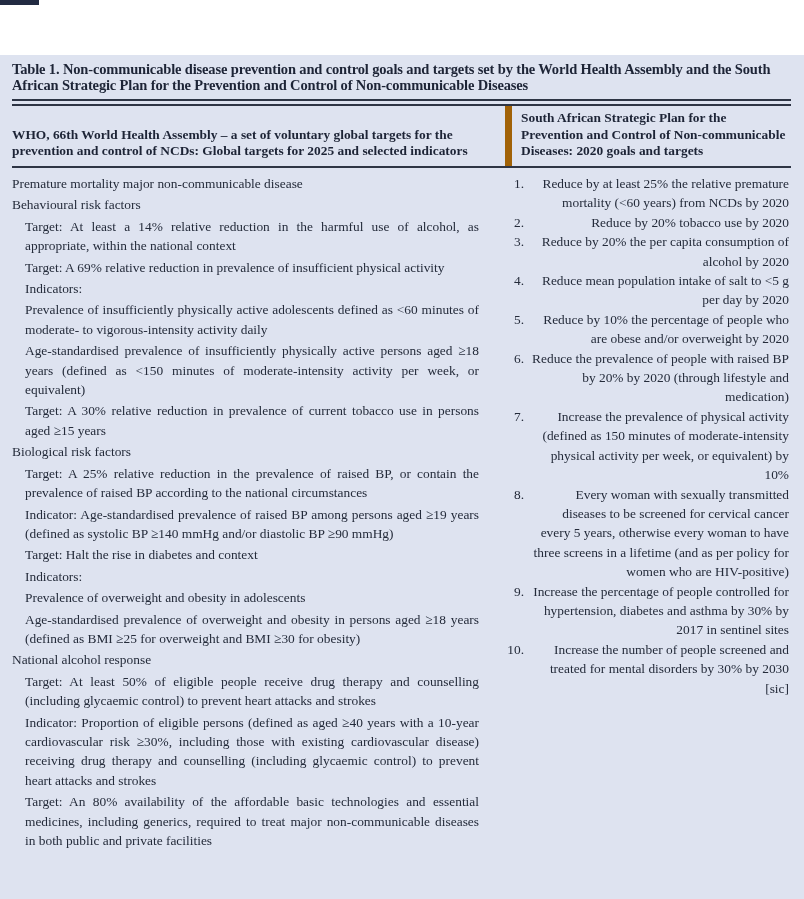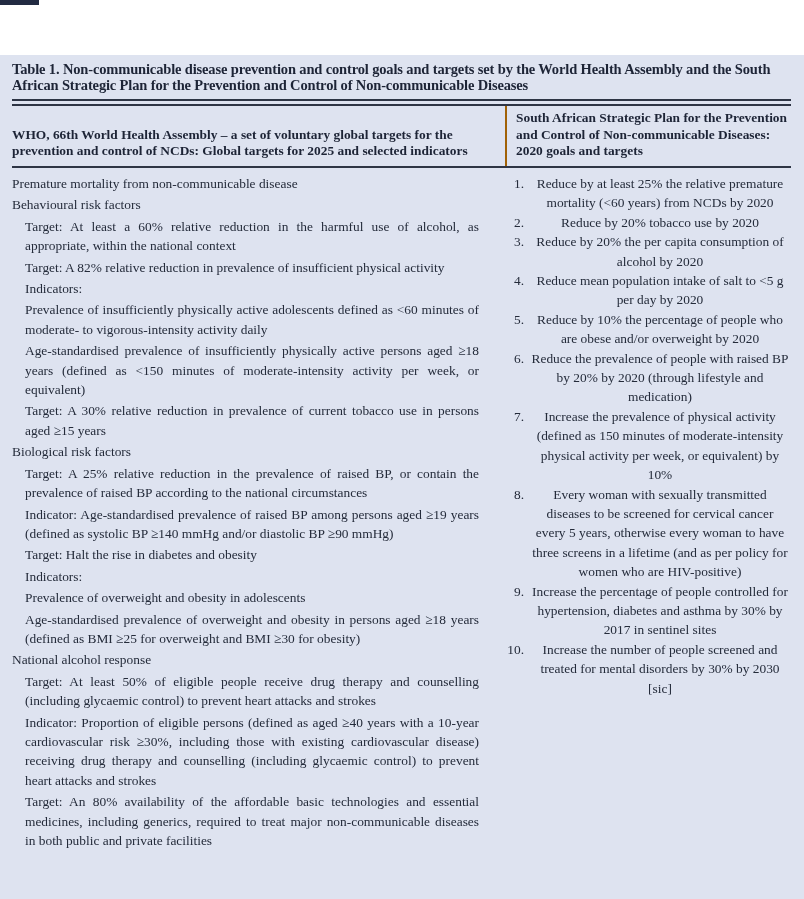--- a/index.html
+++ b/index.html
@@ -60,21 +60,21 @@
     line-height: 16.2px;
     color: #1d2436;
   }
   .hcell { box-sizing: border-box; }
   .hleft {
     display: flex;
     align-items: flex-end;
     padding: 4px 26px 7px 0;
   }
   .hright {
-    border-left: 2px solid #a16207;
+    border-left: 7px solid #a16207;
     padding: 4px 0 7px 9px;
   }
   .rule-single {
     border-top: 2px solid #2e3545;
   }
   .body-row {
     display: grid;
     grid-template-columns: 493px 1fr;
     padding-top: 6px;
     font-size: 13.4px;
@@ -96,21 +96,21 @@
     padding-left: 1px;
     padding-right: 2px;
   }
   .goal {
     display: grid;
     grid-template-columns: 18px 1fr;
     column-gap: 7px;
     margin: 0;
   }
   .goal-num { text-align: right; }
-  .goal-text { text-align: center; }
+  .goal-text { text-align: right; }
   .footnote {
     font-size: 10.4px;
     line-height: 13px;
     margin-top: 7px;
     color: #1d2436;
   }
 </style>
 </head>
 <body>
 
@@ -128,38 +128,38 @@
       <div class="hcell hright">South African Strategic Plan for the Prevention and Control of Non-communicable Diseases: 2020 goals and targets</div>
     </div>
 
     <div class="rule-single"></div>
 
     <div class="body-row">
 
       <div class="who-col">
 
         <div class="section">
-          <div class="sec-heading">Premature mortality from non-communicable disease</div>
+          <div class="sec-heading">Premature mortality major non-communicable disease</div>
         </div>
 
         <div class="section">
           <div class="sec-heading">Behavioural risk factors</div>
-          <p class="para">Target: At least a 60% relative reduction in the harmful use of alcohol, as appropriate, within the national context</p>
-          <p class="para">Target: A 82% relative reduction in prevalence of insufficient physical activity</p>
+          <p class="para">Target: At least a 14% relative reduction in the harmful use of alcohol, as appropriate, within the national context</p>
+          <p class="para">Target: A 69% relative reduction in prevalence of insufficient physical activity</p>
           <p class="para">Indicators:</p>
           <p class="para">Prevalence of insufficiently physically active adolescents defined as &lt;60 minutes of moderate- to vigorous-intensity activity daily</p>
           <p class="para">Age-standardised prevalence of insufficiently physically active persons aged ≥18 years (defined as &lt;150 minutes of moderate-intensity activity per week, or equivalent)</p>
           <p class="para">Target: A 30% relative reduction in prevalence of current tobacco use in persons aged ≥15 years</p>
         </div>
 
         <div class="section">
           <div class="sec-heading">Biological risk factors</div>
           <p class="para">Target: A 25% relative reduction in the prevalence of raised BP, or contain the prevalence of raised BP according to the national circumstances</p>
           <p class="para">Indicator: Age-standardised prevalence of raised BP among persons aged ≥19 years (defined as systolic BP ≥140 mmHg and/or diastolic BP ≥90 mmHg)</p>
-          <p class="para">Target: Halt the rise in diabetes and obesity</p>
+          <p class="para">Target: Halt the rise in diabetes and context</p>
           <p class="para">Indicators:</p>
           <p class="para">Prevalence of overweight and obesity in adolescents</p>
           <p class="para">Age-standardised prevalence of overweight and obesity in persons aged ≥18 years (defined as BMI ≥25 for overweight and BMI ≥30 for obesity)</p>
         </div>
 
         <div class="section">
           <div class="sec-heading">National alcohol response</div>
           <p class="para">Target: At least 50% of eligible people receive drug therapy and counselling (including glycaemic control) to prevent heart attacks and strokes</p>
           <p class="para">Indicator: Proportion of eligible persons (defined as aged ≥40 years with a 10-year cardiovascular risk ≥30%, including those with existing cardiovascular disease) receiving drug therapy and counselling (including glycaemic control) to prevent heart attacks and strokes</p>
           <p class="para">Target: An 80% availability of the affordable basic technologies and essential medicines, including generics, required to treat major non-communicable diseases in both public and private facilities</p>

